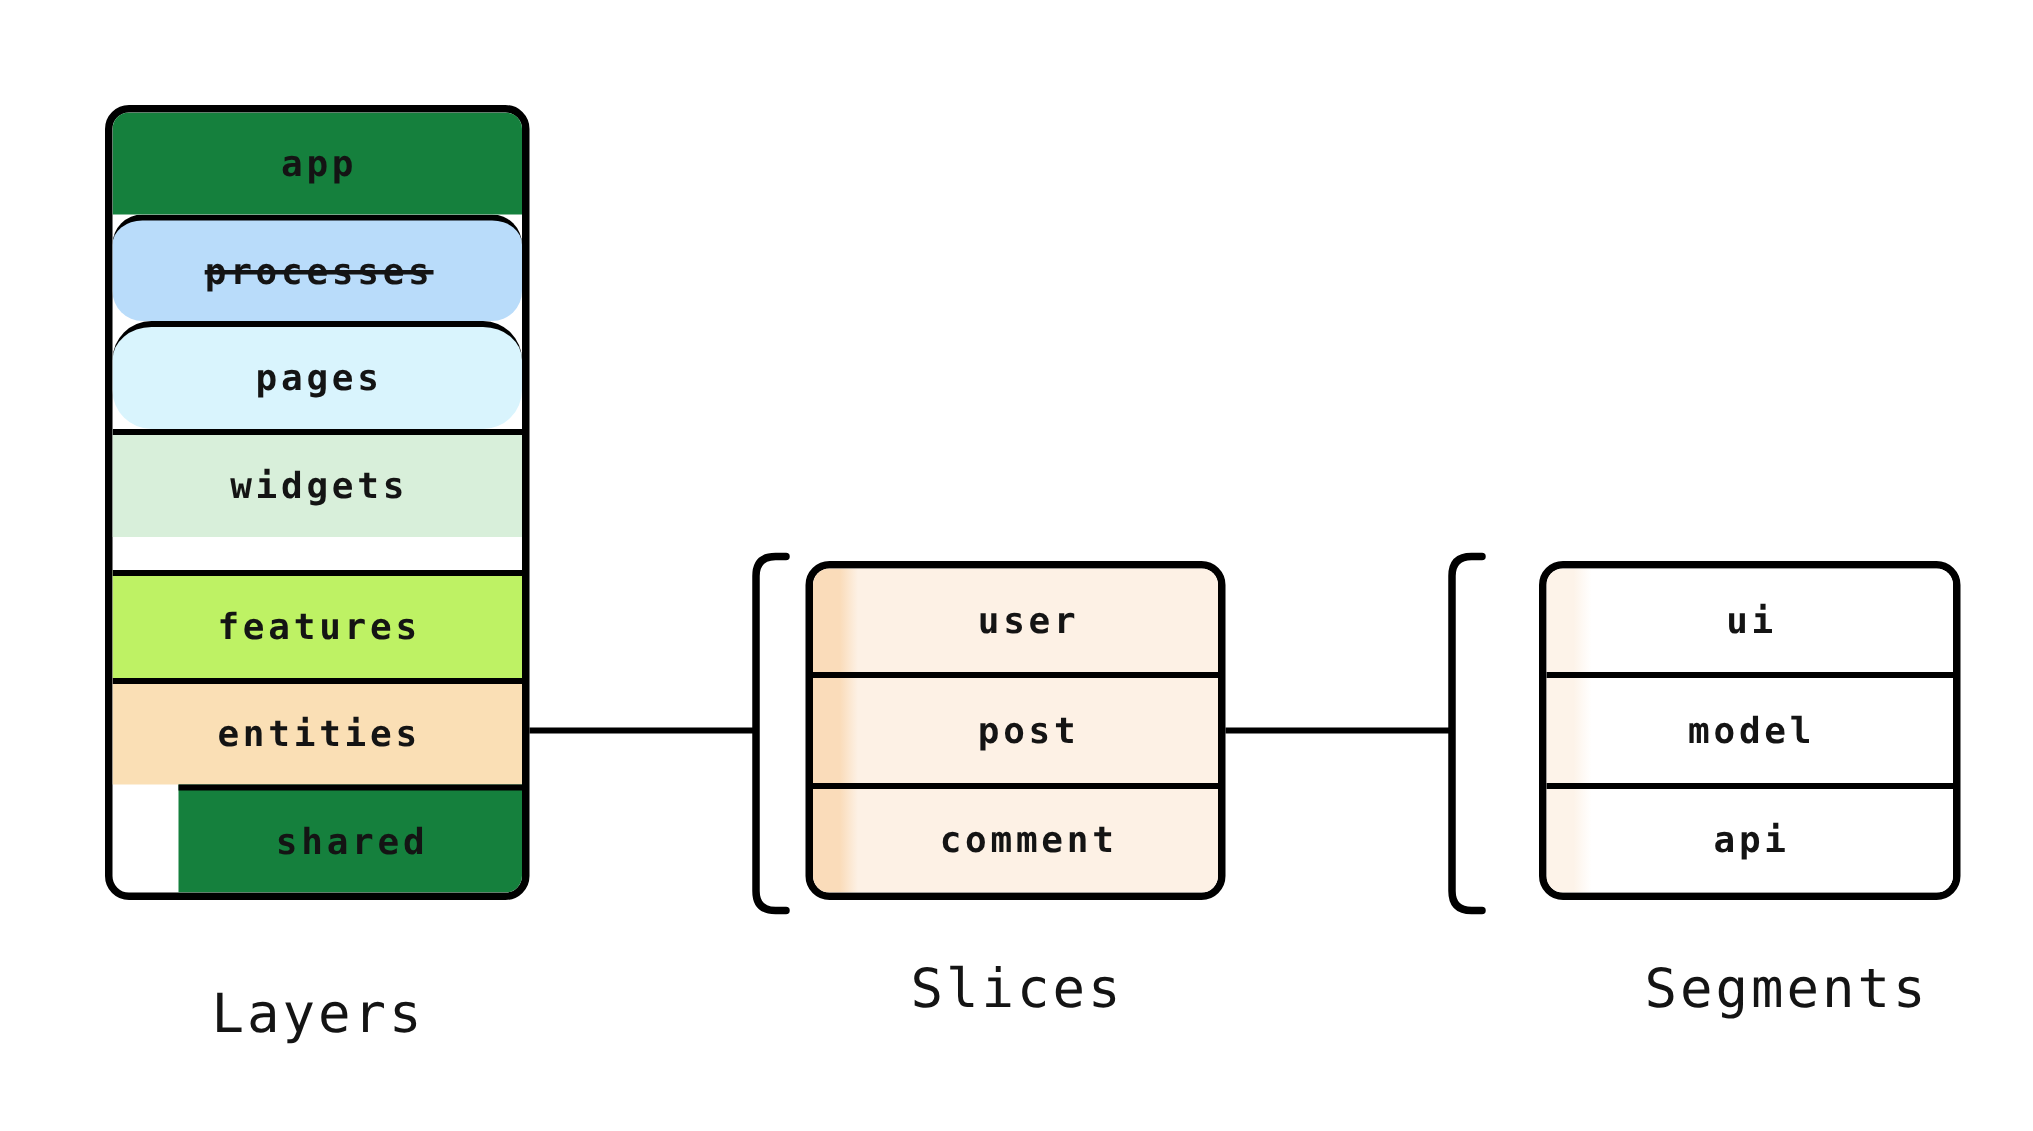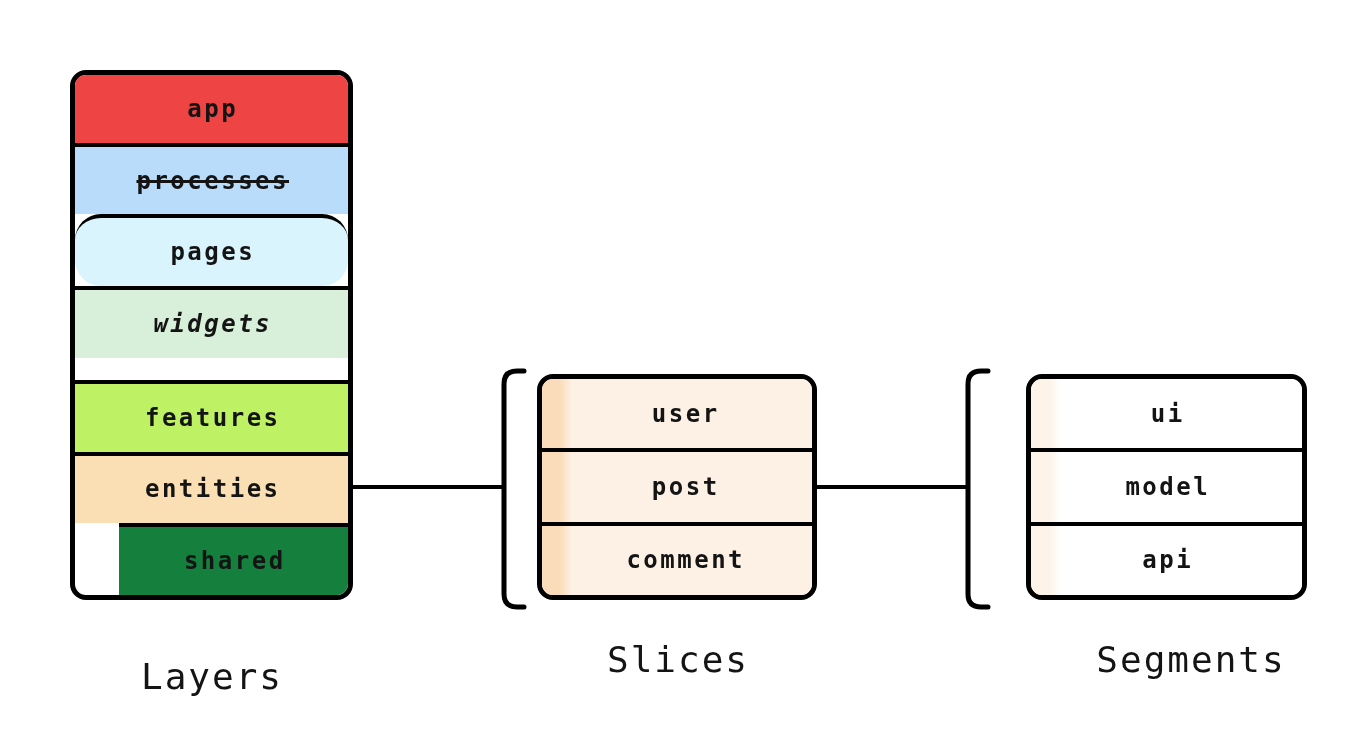--- a/index.html
+++ b/index.html
@@ -36,21 +36,21 @@
     color: var(--text, #141414);
   }
   .stack .row + .row { border-top: 4px solid var(--line, #000); }
   .stack-slices .row {
     background: linear-gradient(90deg, var(--strip) 0px, var(--strip) 18px, var(--body) 30px);
     padding-left: 15px;
   }
   .stack-segments .row {
     background: linear-gradient(90deg, var(--strip) 0px, var(--strip) 18px, var(--body) 30px);
   }
-  .strike { text-decoration: line-through; text-decoration-thickness: 2.5px; }
+  .strike { text-decoration: line-through; text-decoration-thickness: 2.5px; border-radius: 20px; }
   .connector {
     position: absolute;
     height: 4px;
     background: var(--line, #000);
   }
   #connector-1 { left: 353px; top: 485px; width: 151px; }
   #connector-2 { left: 817px; top: 485px; width: 151px; }
   .bracket { position: absolute; color: var(--line, #000); }
   #bracket-1 { left: 491px; top: 366px; }
   #bracket-2 { left: 955px; top: 366px; }
@@ -68,30 +68,30 @@
   #caption-slices   { left: 677px;  top: 641px; }
   #caption-segments { left: 1190px; top: 641px; }
 </style>
 </head>
 <body>
 
 <div class="canvas" style="--bg: #ffffff; --line: #000000; --text: #141414;">
 
   <div class="stack stack-layers" id="layers-stack">
 
-  <div class="row" style="background: #ef4444;">
+  <div class="row" style="background: #15803d;">
         <span>app</span>
       </div>
       <div class="row strike" style="background: rgb(185, 220, 250);">
         <span>processes</span>
       </div>
       <div class="row" style="background: rgb(217, 244, 253); border-radius: 26px;">
         <span>pages</span>
       </div>
-      <div class="row" style="background: rgb(216, 239, 218); font-style: italic;">
+      <div class="row" style="background: rgb(216, 239, 218);">
         <span>widgets</span>
       </div>
       <div class="row" style="background: #bef264; margin-top: 22px;">
         <span>features</span>
       </div>
       <div class="row" style="background: rgb(250, 223, 181);">
         <span>entities</span>
       </div>
       <div class="row" style="background: #15803d; margin-left: 44px;">
         <span>shared</span>

